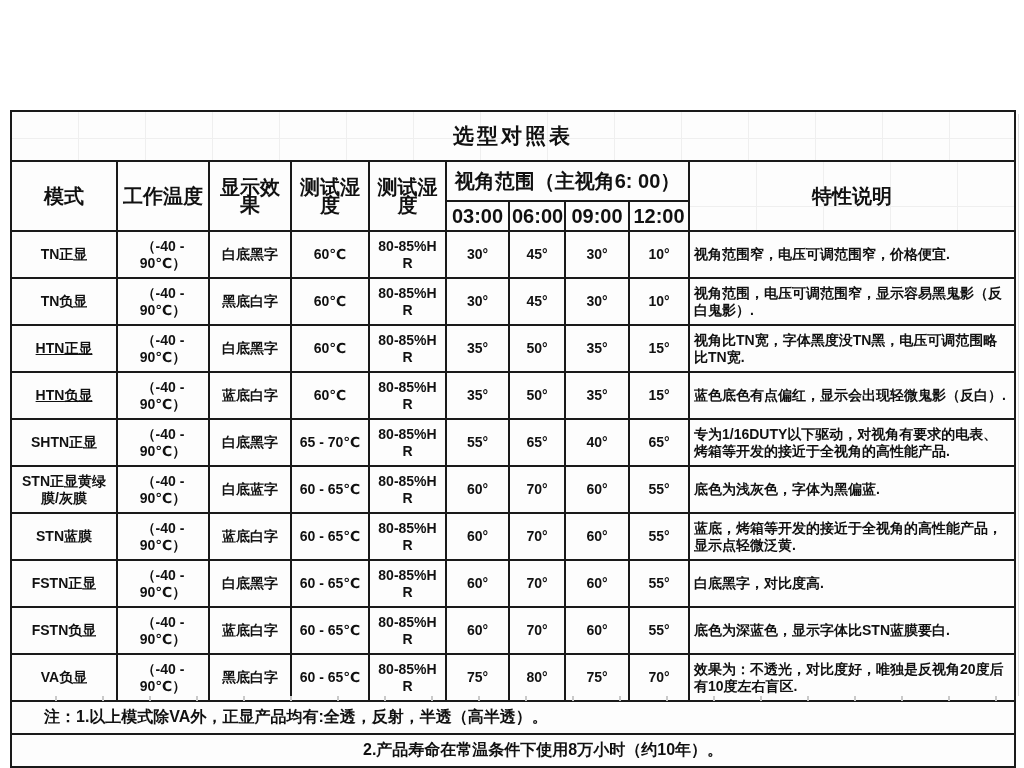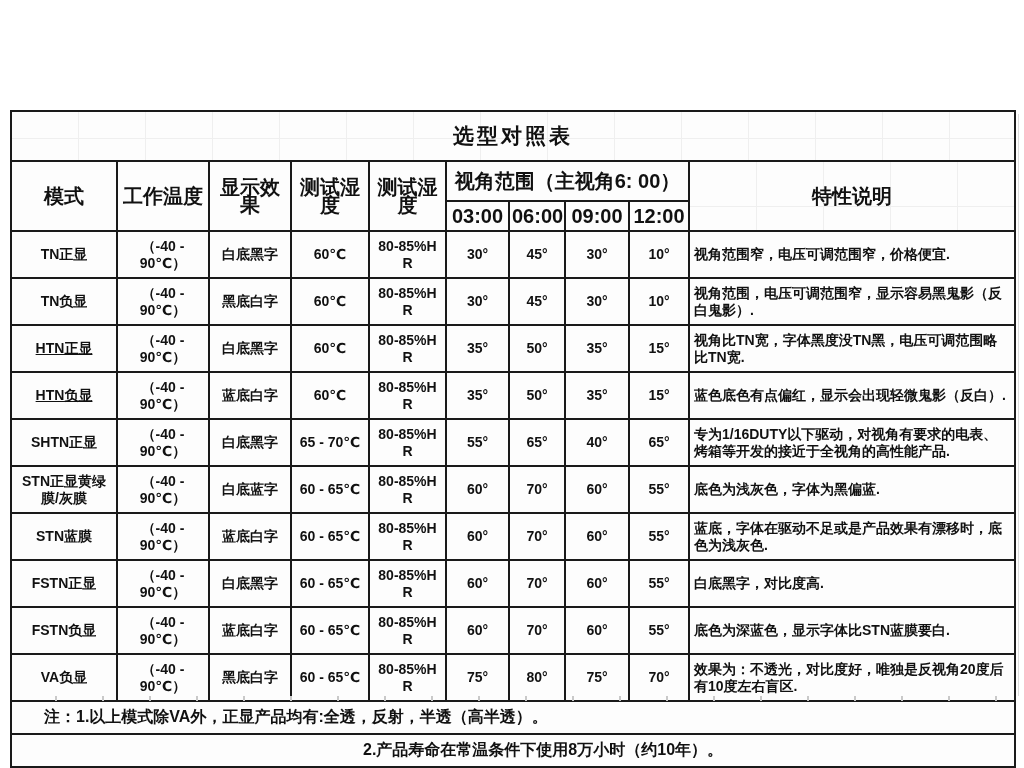--- a/index.html
+++ b/index.html
@@ -163,21 +163,21 @@
         </tr><tr class="data-row">
           <td>STN蓝膜</td>
           <td>（-40 - 90℃）</td>
           <td>蓝底白字</td>
           <td>60 - 65℃</td>
           <td>80-85%H R</td>
           <td>60°</td>
           <td>70°</td>
           <td>60°</td>
           <td>55°</td>
-          <td class="c-feature">蓝底，字体在驱动不足或是产品效果有漂移时，底色为浅灰色.</td>
+          <td class="c-feature">蓝底，烤箱等开发的接近于全视角的高性能产品，显示点轻微泛黄.</td>
         </tr><tr class="data-row">
           <td>FSTN正显</td>
           <td>（-40 - 90℃）</td>
           <td>白底黑字</td>
           <td>60 - 65℃</td>
           <td>80-85%H R</td>
           <td>60°</td>
           <td>70°</td>
           <td>60°</td>
           <td>55°</td>

